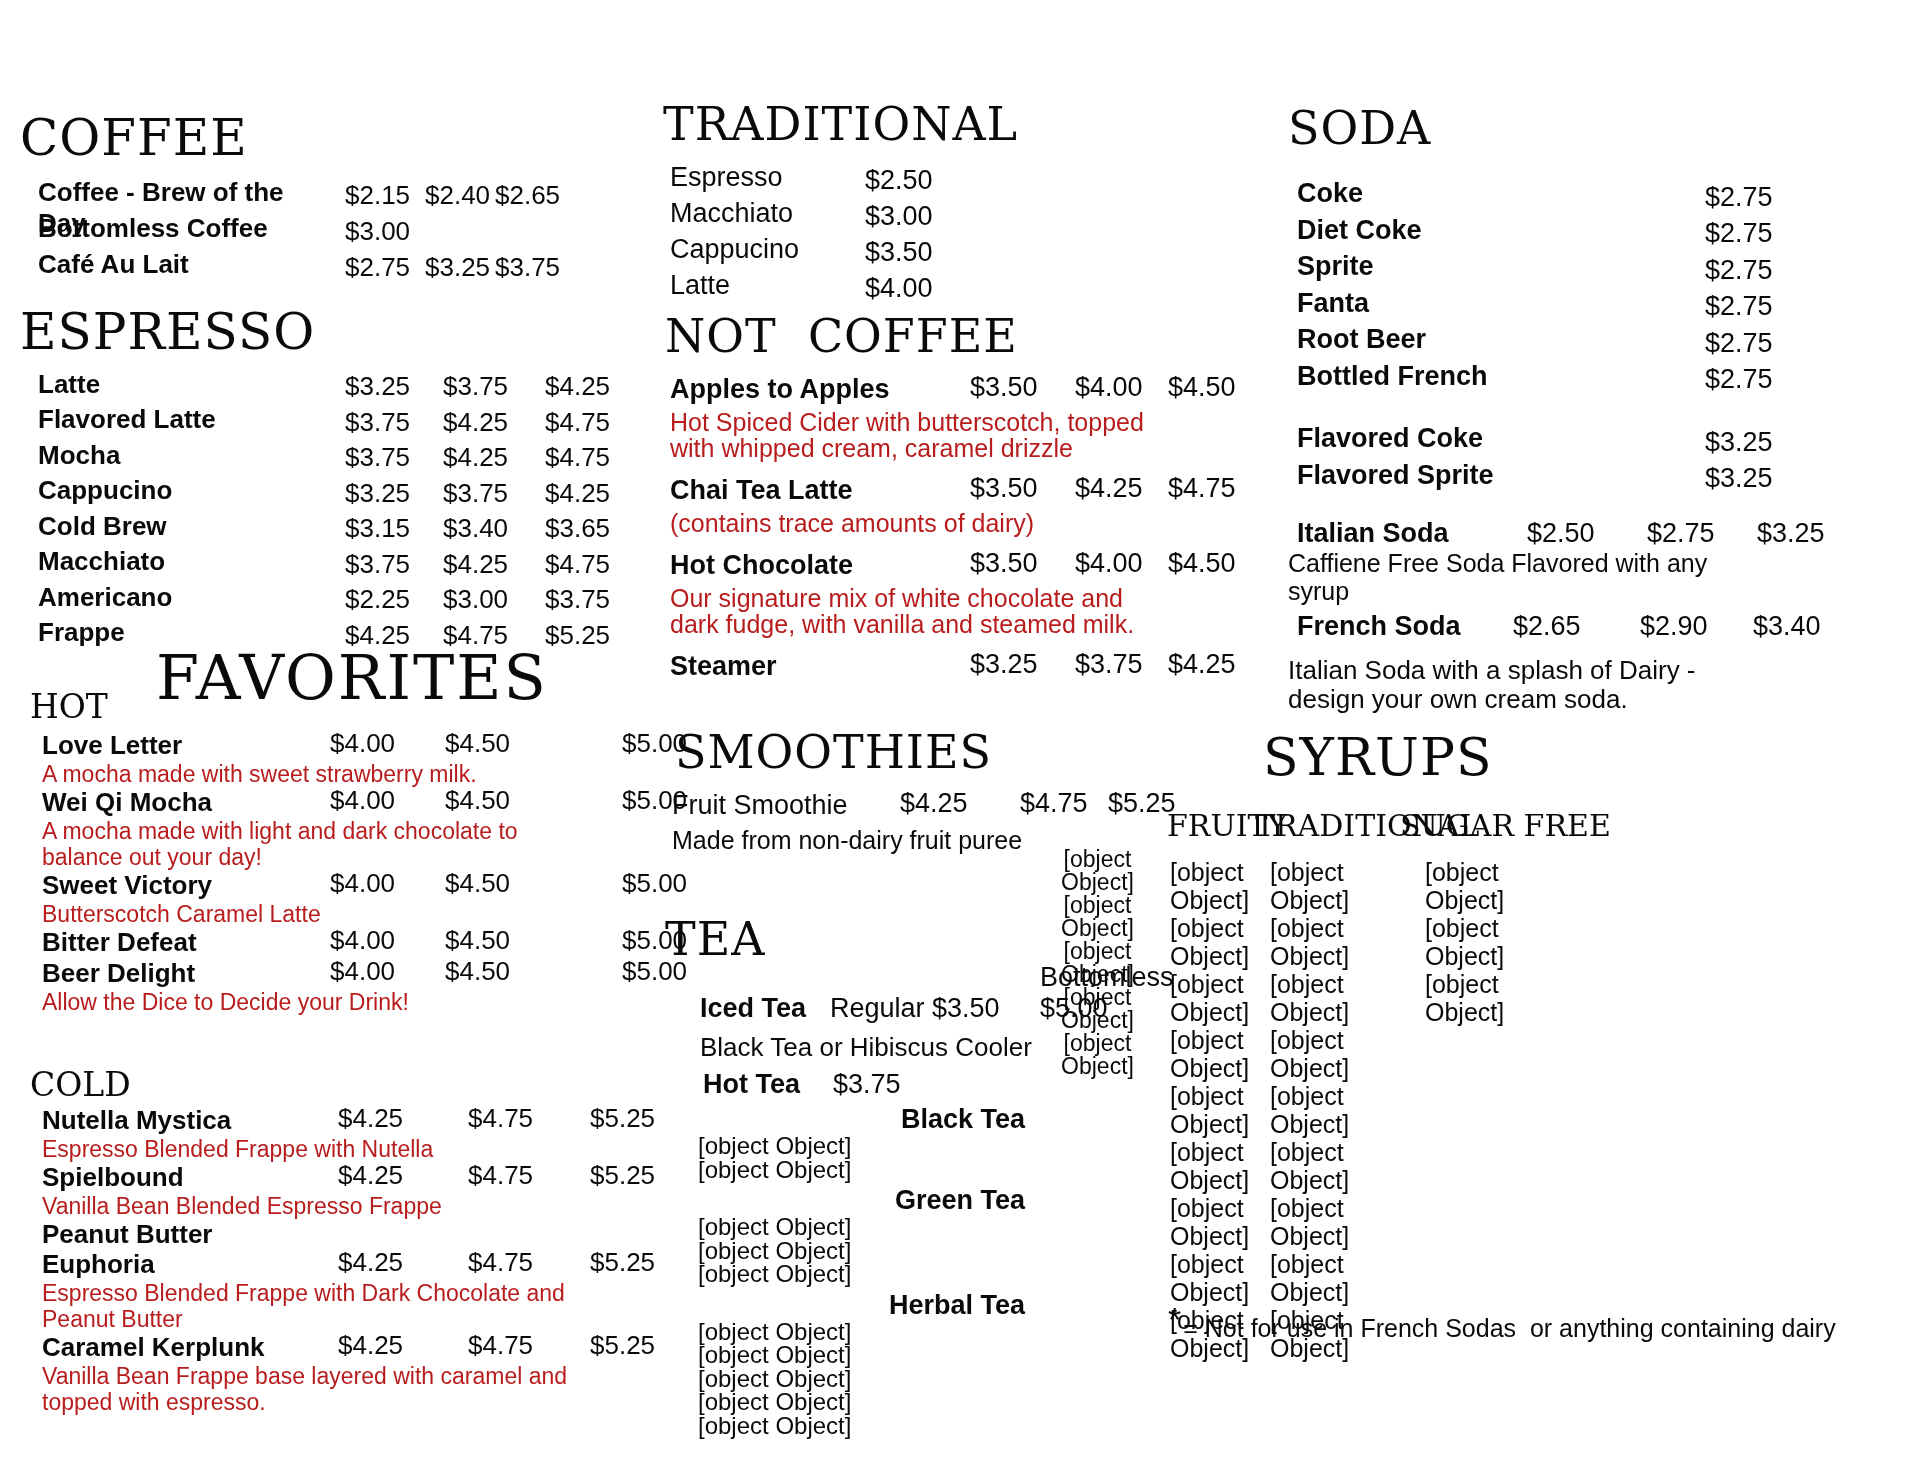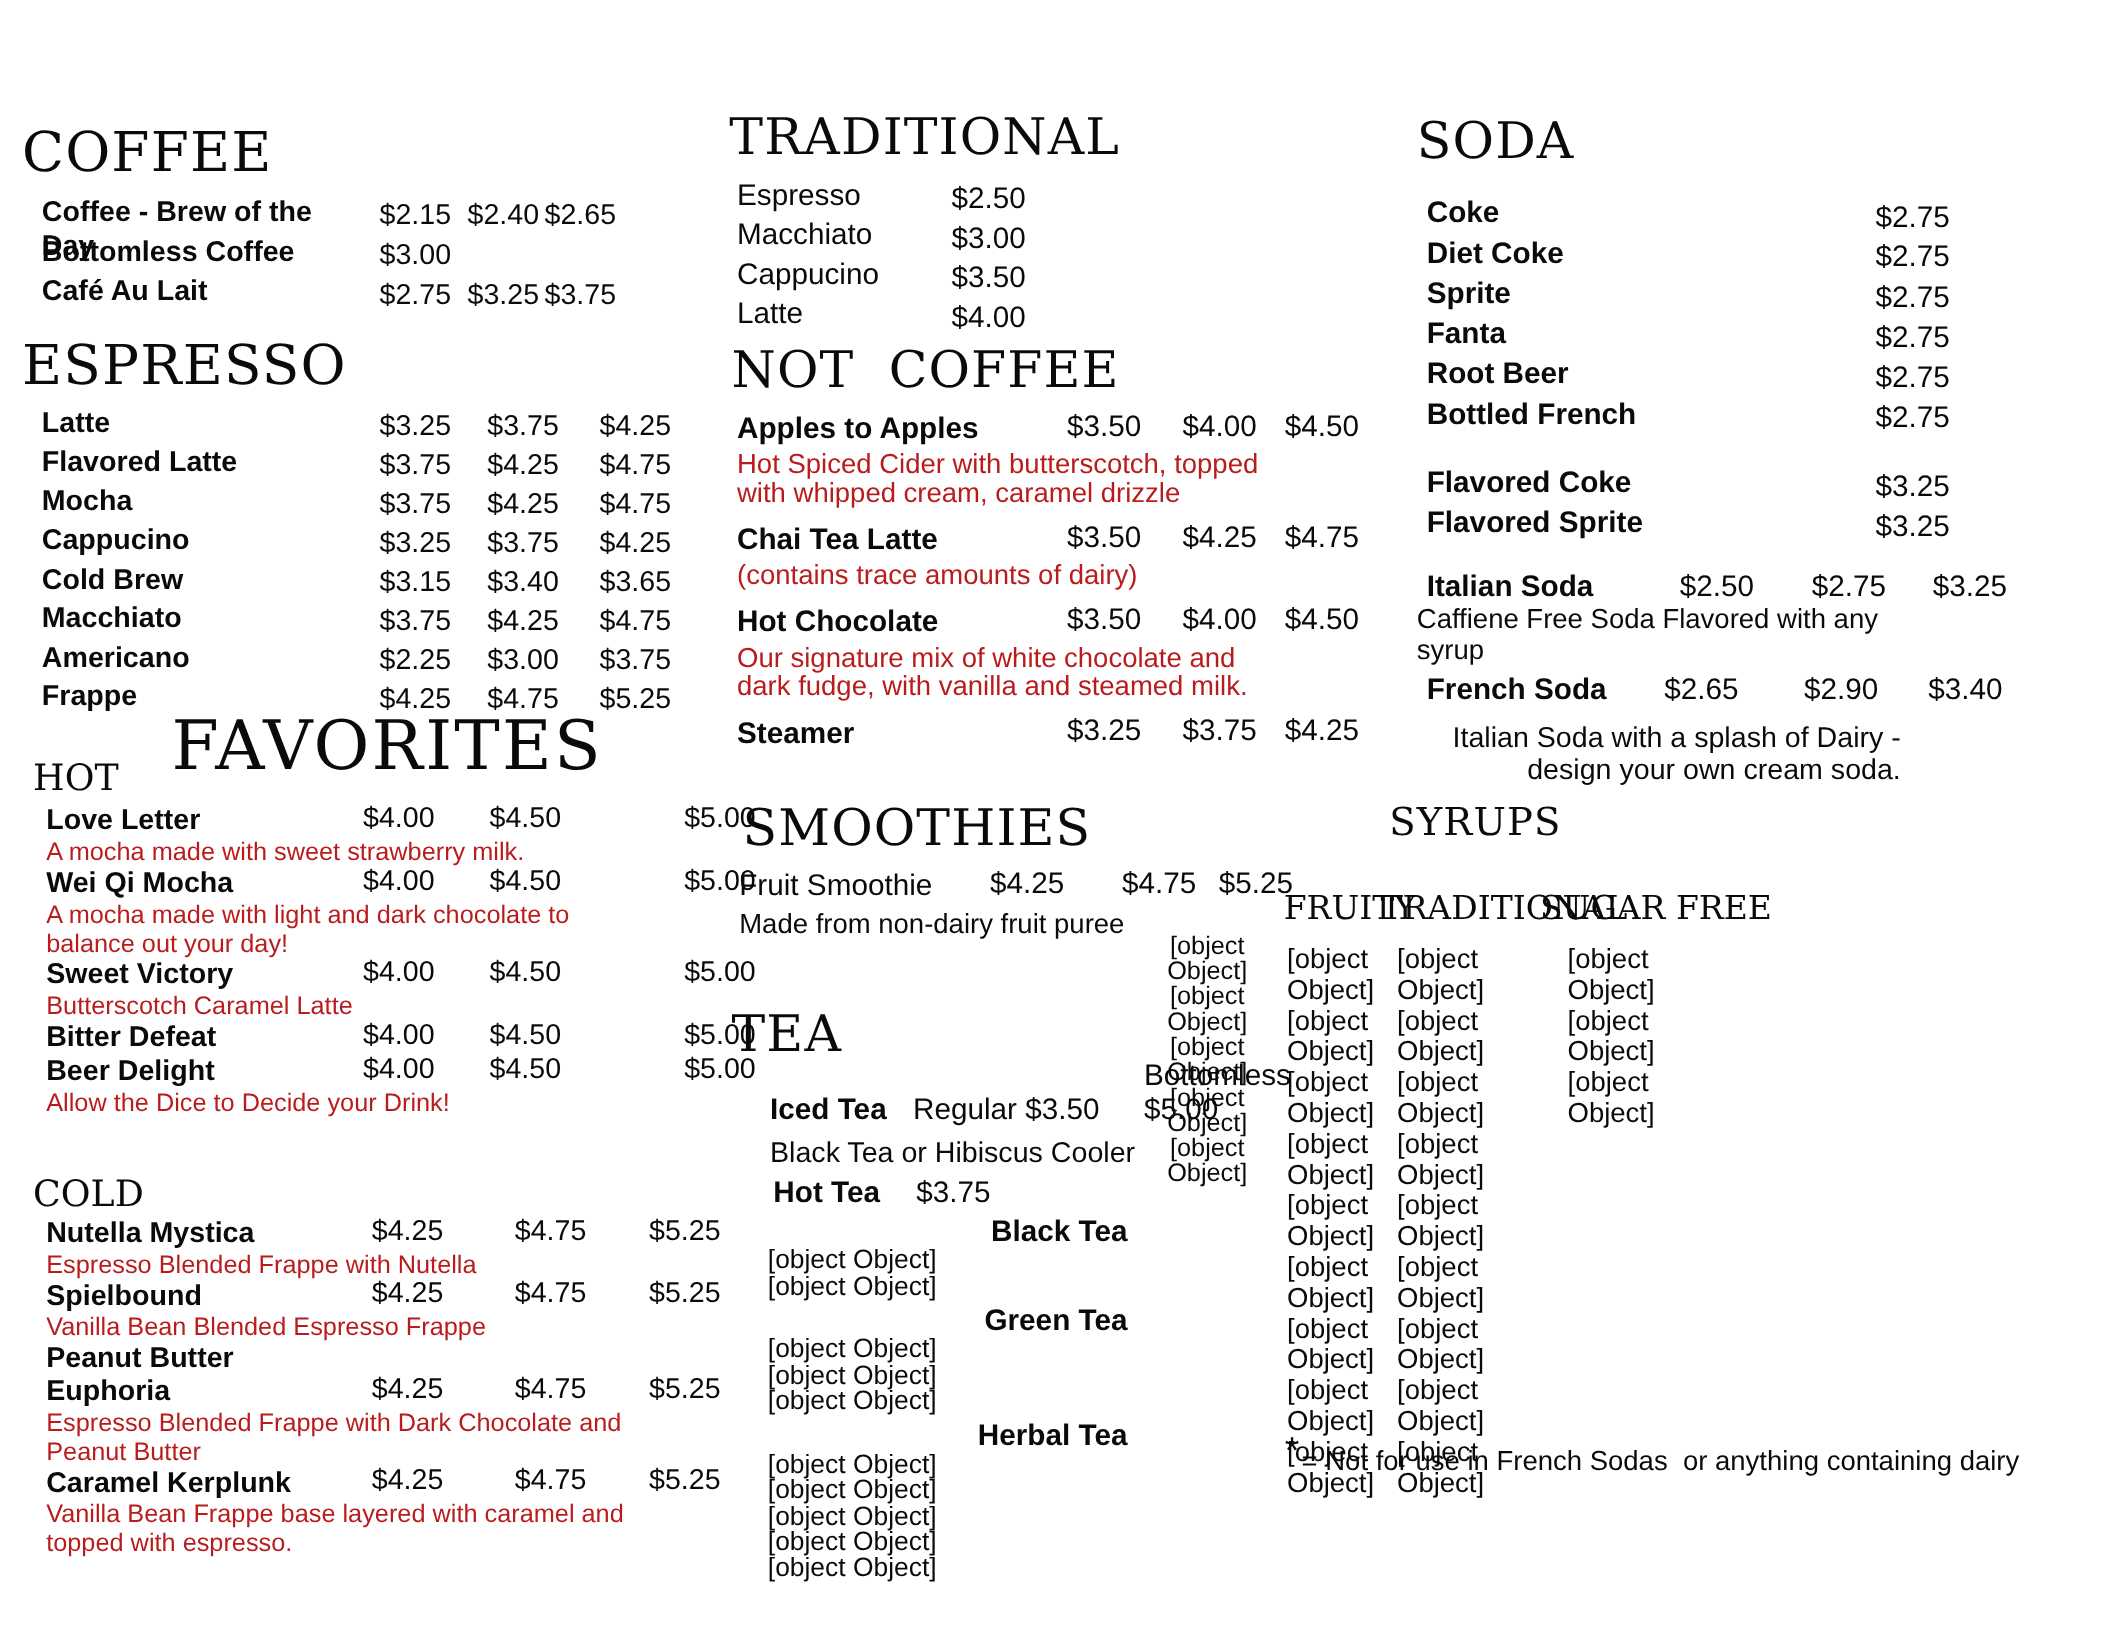--- a/index.html
+++ b/index.html
@@ -4,21 +4,21 @@
 <style>
   html,body{margin:0;padding:0;background:#ffffff;}
   .page{position:relative;width:1920px;height:1484px;background:#ffffff;color:#0a0a0a;
         font-family:"Liberation Sans",sans-serif;overflow:hidden;}
   
   .hd{font-family:"DejaVu Serif",serif;font-weight:400;letter-spacing:1px;line-height:1.05;white-space:pre;}
   .hd-main{font-size:50px;}
   .hd-mid{font-size:46px;}
   .hd-fav{font-size:62px;letter-spacing:2px;}
   .hd-sub{font-size:33px;letter-spacing:0;}
-  .hd-syr{font-size:35px;}
+  .hd-syr{font-size:52px;}
   .hd-col{font-size:30px;letter-spacing:0;}
   .sec{position:absolute;}
   .rows{position:relative;}
   .mrow{position:relative;}
   .nm{display:inline-block;font-weight:700;}
   .p{position:absolute;bottom:2px;font-weight:400;}
   .p:empty{display:none;}
   .idesc{font-size:23px;font-weight:400;color:#b91c1c;line-height:26px;}
   .idesc:empty{display:none;}
 
@@ -93,21 +93,21 @@
   .soda-italian{position:relative;margin-top:22px;min-height:30px;}
   .soda-italian .nm,.soda-french .nm{padding-left:9px;}
   .soda-italian .ip1{position:absolute;left:239px;bottom:0;}
   .soda-italian .ip2{position:absolute;left:359px;bottom:0;}
   .soda-italian .ip3{position:absolute;left:469px;bottom:0;}
   .soda-desc{font-size:25px;line-height:28px;max-width:470px;}
   .soda-french{position:relative;margin-top:6px;min-height:30px;}
   .soda-french .ip1{position:absolute;left:225px;bottom:0;}
   .soda-french .ip2{position:absolute;left:352px;bottom:0;}
   .soda-french .ip3{position:absolute;left:465px;bottom:0;}
-  .soda-desc2{margin-top:14px;font-size:26px;line-height:29px;max-width:440px;text-align:right;}
+  .soda-desc2{margin-top:14px;font-size:26px;line-height:29px;max-width:440px;}
 
   .syrups-title{left:1263px;top:730px;}
   .syr-col-label{position:absolute;top:810px;}
   .lbl-fruity{left:1167px}.lbl-trad{left:1255px}.lbl-sugarfree{left:1400px}
   .syr-list{position:absolute;top:858px;font-size:25px;}
   .list-fruity{left:1170px;width:150px;}
   .list-trad{left:1270px;width:155px;}
   .list-sugarfree{left:1425px;width:130px;}
   .syr-item{min-height:46px;display:flex;align-items:center;line-height:28px;}
 

